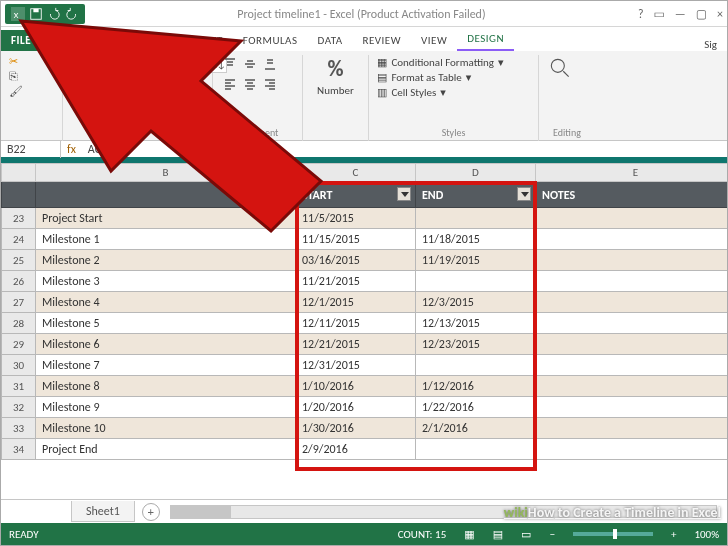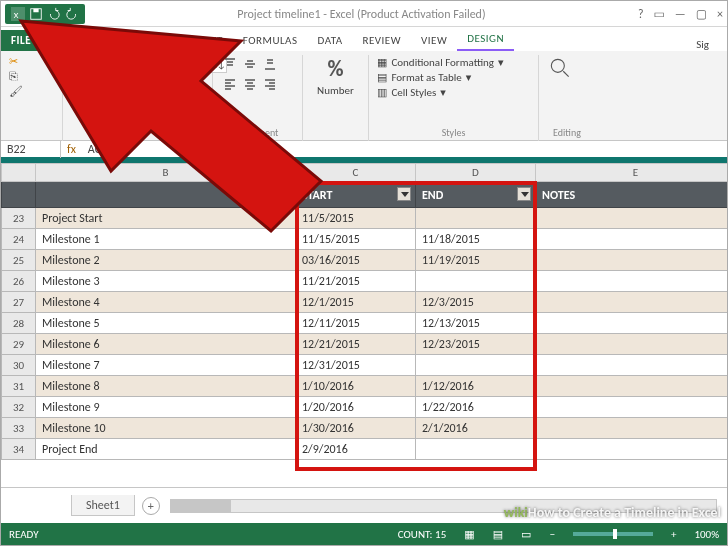--- a/index.html
+++ b/index.html
@@ -11,21 +11,21 @@
   .qat { background: #217346; padding: 2px 6px; display: flex; gap: 4px; align-items: center; border-radius: 2px; height: 20px; }
   .qat .icon { width: 14px; height: 14px; color: #fff; }
   .titletext { flex: 1; text-align: center; color: #888; font-size: 12px; }
   .winbtns { display: flex; gap: 10px; color: #666; }
 
   
   .tabs { display: flex; align-items: flex-end; height: 24px; background: #fff; padding-left: 0; font-size: 11px; }
   .tabs .tab { padding: 4px 10px; color: #444; cursor: pointer; text-transform: uppercase; letter-spacing: .5px; }
   .tabs .file { background: #217346; color: #fff; font-weight: bold; }
   .tabs .active { color: #217346; border-bottom: 2px solid #8b5cf6; }
-  .tabs .signin { margin-left: auto; margin-right: 18px; color: #444; }
+  .tabs .signin { margin-left: auto; margin-right: 10px; color: #444; }
 
   
   .ribbon { height: 90px; background: #f3f3f3; border-bottom: 1px solid #c6c6c6; display: flex; align-items: flex-start; padding: 4px 0 0 0; font-size: 11px; color: #444; }
   .ribgroup { border-right: 1px solid #d6d6d6; padding: 0 8px; height: 86px; display: flex; flex-direction: column; position: relative; }
   .ribgroup .label { position: absolute; bottom: 2px; left: 0; right: 0; text-align: center; color: #888; font-size: 10px; }
   .clipboard-big { width: 34px; height: 40px; background: #fff; border: 1px solid #ccc; position: relative; }
   .clipboard-big::before { content:""; position:absolute; top:-4px; left:8px; width:18px; height:6px; background:#999; border-radius:2px; }
   .rowflex { display: flex; gap: 4px; align-items: center; }
   .colflex { display: flex; flex-direction: column; gap: 2px; }
   .smallbtn { width: 18px; height: 18px; border: 1px solid #ccc; background: #fff; display:flex; align-items:center; justify-content:center; font-size:10px; }
@@ -59,35 +59,35 @@
   tr.data-header td .filter { position:absolute; right:4px; top:5px; width:14px; height:14px; background:#e6e1d8; border:1px solid #888; }
   tr.data-header td .filter::after { content:""; position:absolute; left:3px; top:4px; border-left:4px solid transparent; border-right:4px solid transparent; border-top:5px solid #333; }
   tbody tr:nth-child(even) td.cell { background: #efe6da; }
   tbody tr:nth-child(odd) td.cell { background: #fff; }
 
   
   .redbox { position: absolute; border: 4px solid #d41410; pointer-events: none; }
   .arrow { position: absolute; pointer-events: none; }
 
   
-  .sheettabs { height: 36px; background: #fff; border-top: 1px solid #c6c6c6; display: flex; align-items: center; font-size: 12px; padding-left: 70px; gap:0; }
+  .sheettabs { height: 24px; background: #fff; border-top: 1px solid #c6c6c6; display: flex; align-items: center; font-size: 12px; padding-left: 70px; gap:0; }
   .sheettabs .sheet { padding: 3px 14px; border: 1px solid #c6c6c6; border-top: none; background: #f3f3f3; color: #555; margin-right:-1px; cursor:pointer; }
   .sheettabs .sheet.active { background: #fff; color: #217346; font-weight: bold; border-bottom: 2px solid #217346; }
   .addsheet { width:18px; height:18px; border:1px solid #aaa; border-radius:50%; margin-left:8px; display:flex; align-items:center; justify-content:center; font-size:12px; color:#666; }
   .scroll-track { flex:1; margin:0 10px; height:14px; background:#e8e8e8; border:1px solid #c6c6c6; position:relative; }
   .scroll-thumb { position:absolute; left:0; top:0; bottom:0; width:60px; background:#c6c6c6; }
 
   
   .statusbar { height: 22px; background: #217346; display: flex; align-items: center; color: #fff; font-size: 11px; padding: 0 8px; gap: 18px; }
   .statusbar .spacer { flex: 1; }
   .zoomslider { width:80px; height:4px; background:#5a9; position:relative; }
   .zoomslider::after { content:""; position:absolute; left:40px; top:-3px; width:4px; height:10px; background:#fff; }
 
   
-  .watermark { position:absolute; bottom:24px; right:6px; color:#f5f5f5; font-size:14px; font-weight:bold; text-shadow:0 0 3px rgba(0,0,0,.6); pointer-events:none; }
+  .watermark { position:absolute; bottom:24px; right:6px; color:#f5f5f5; font-size:14px; font-weight:bold; text-shadow:0 0 3px rgba(0,0,0,.6); pointer-events:none;text-decoration:underline; }
   .watermark .wiki { color:#93b85a; }
 </style>
 </head>
 <body>
 
 <div class="window">
 
   <div class="titlebar">
     <div class="qat">
       <span class="icon"><svg viewBox="0 0 16 16">

